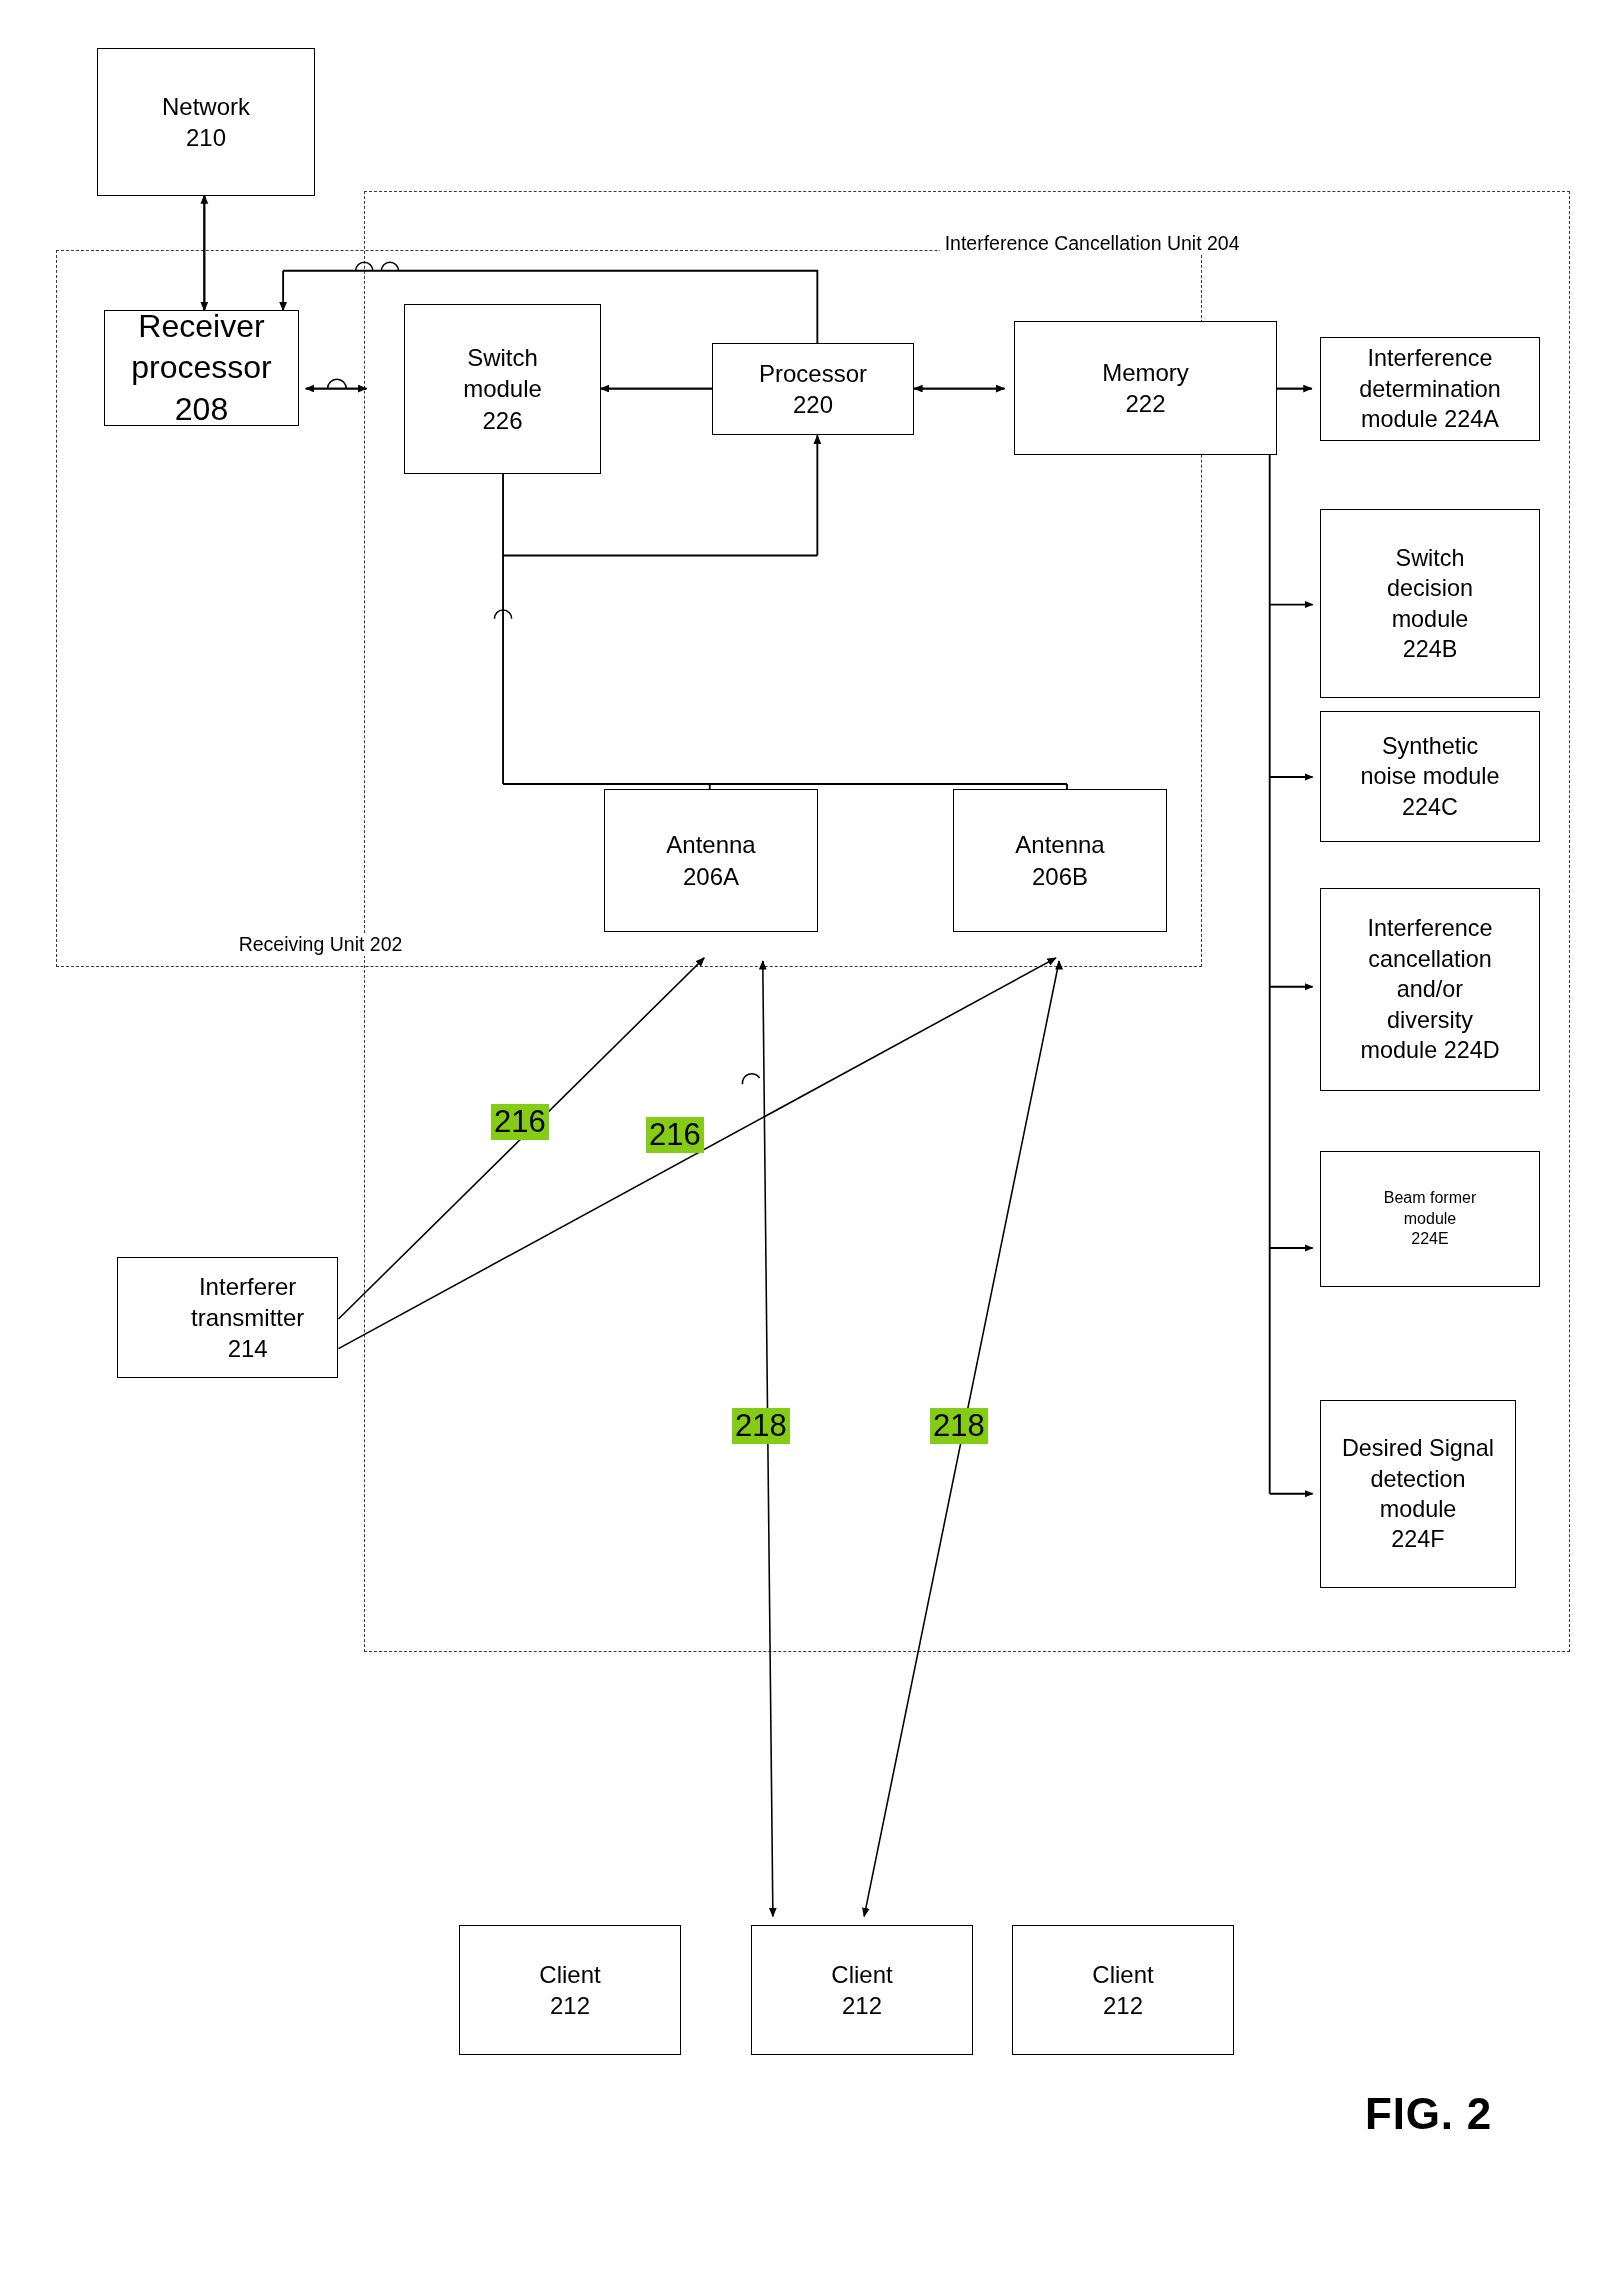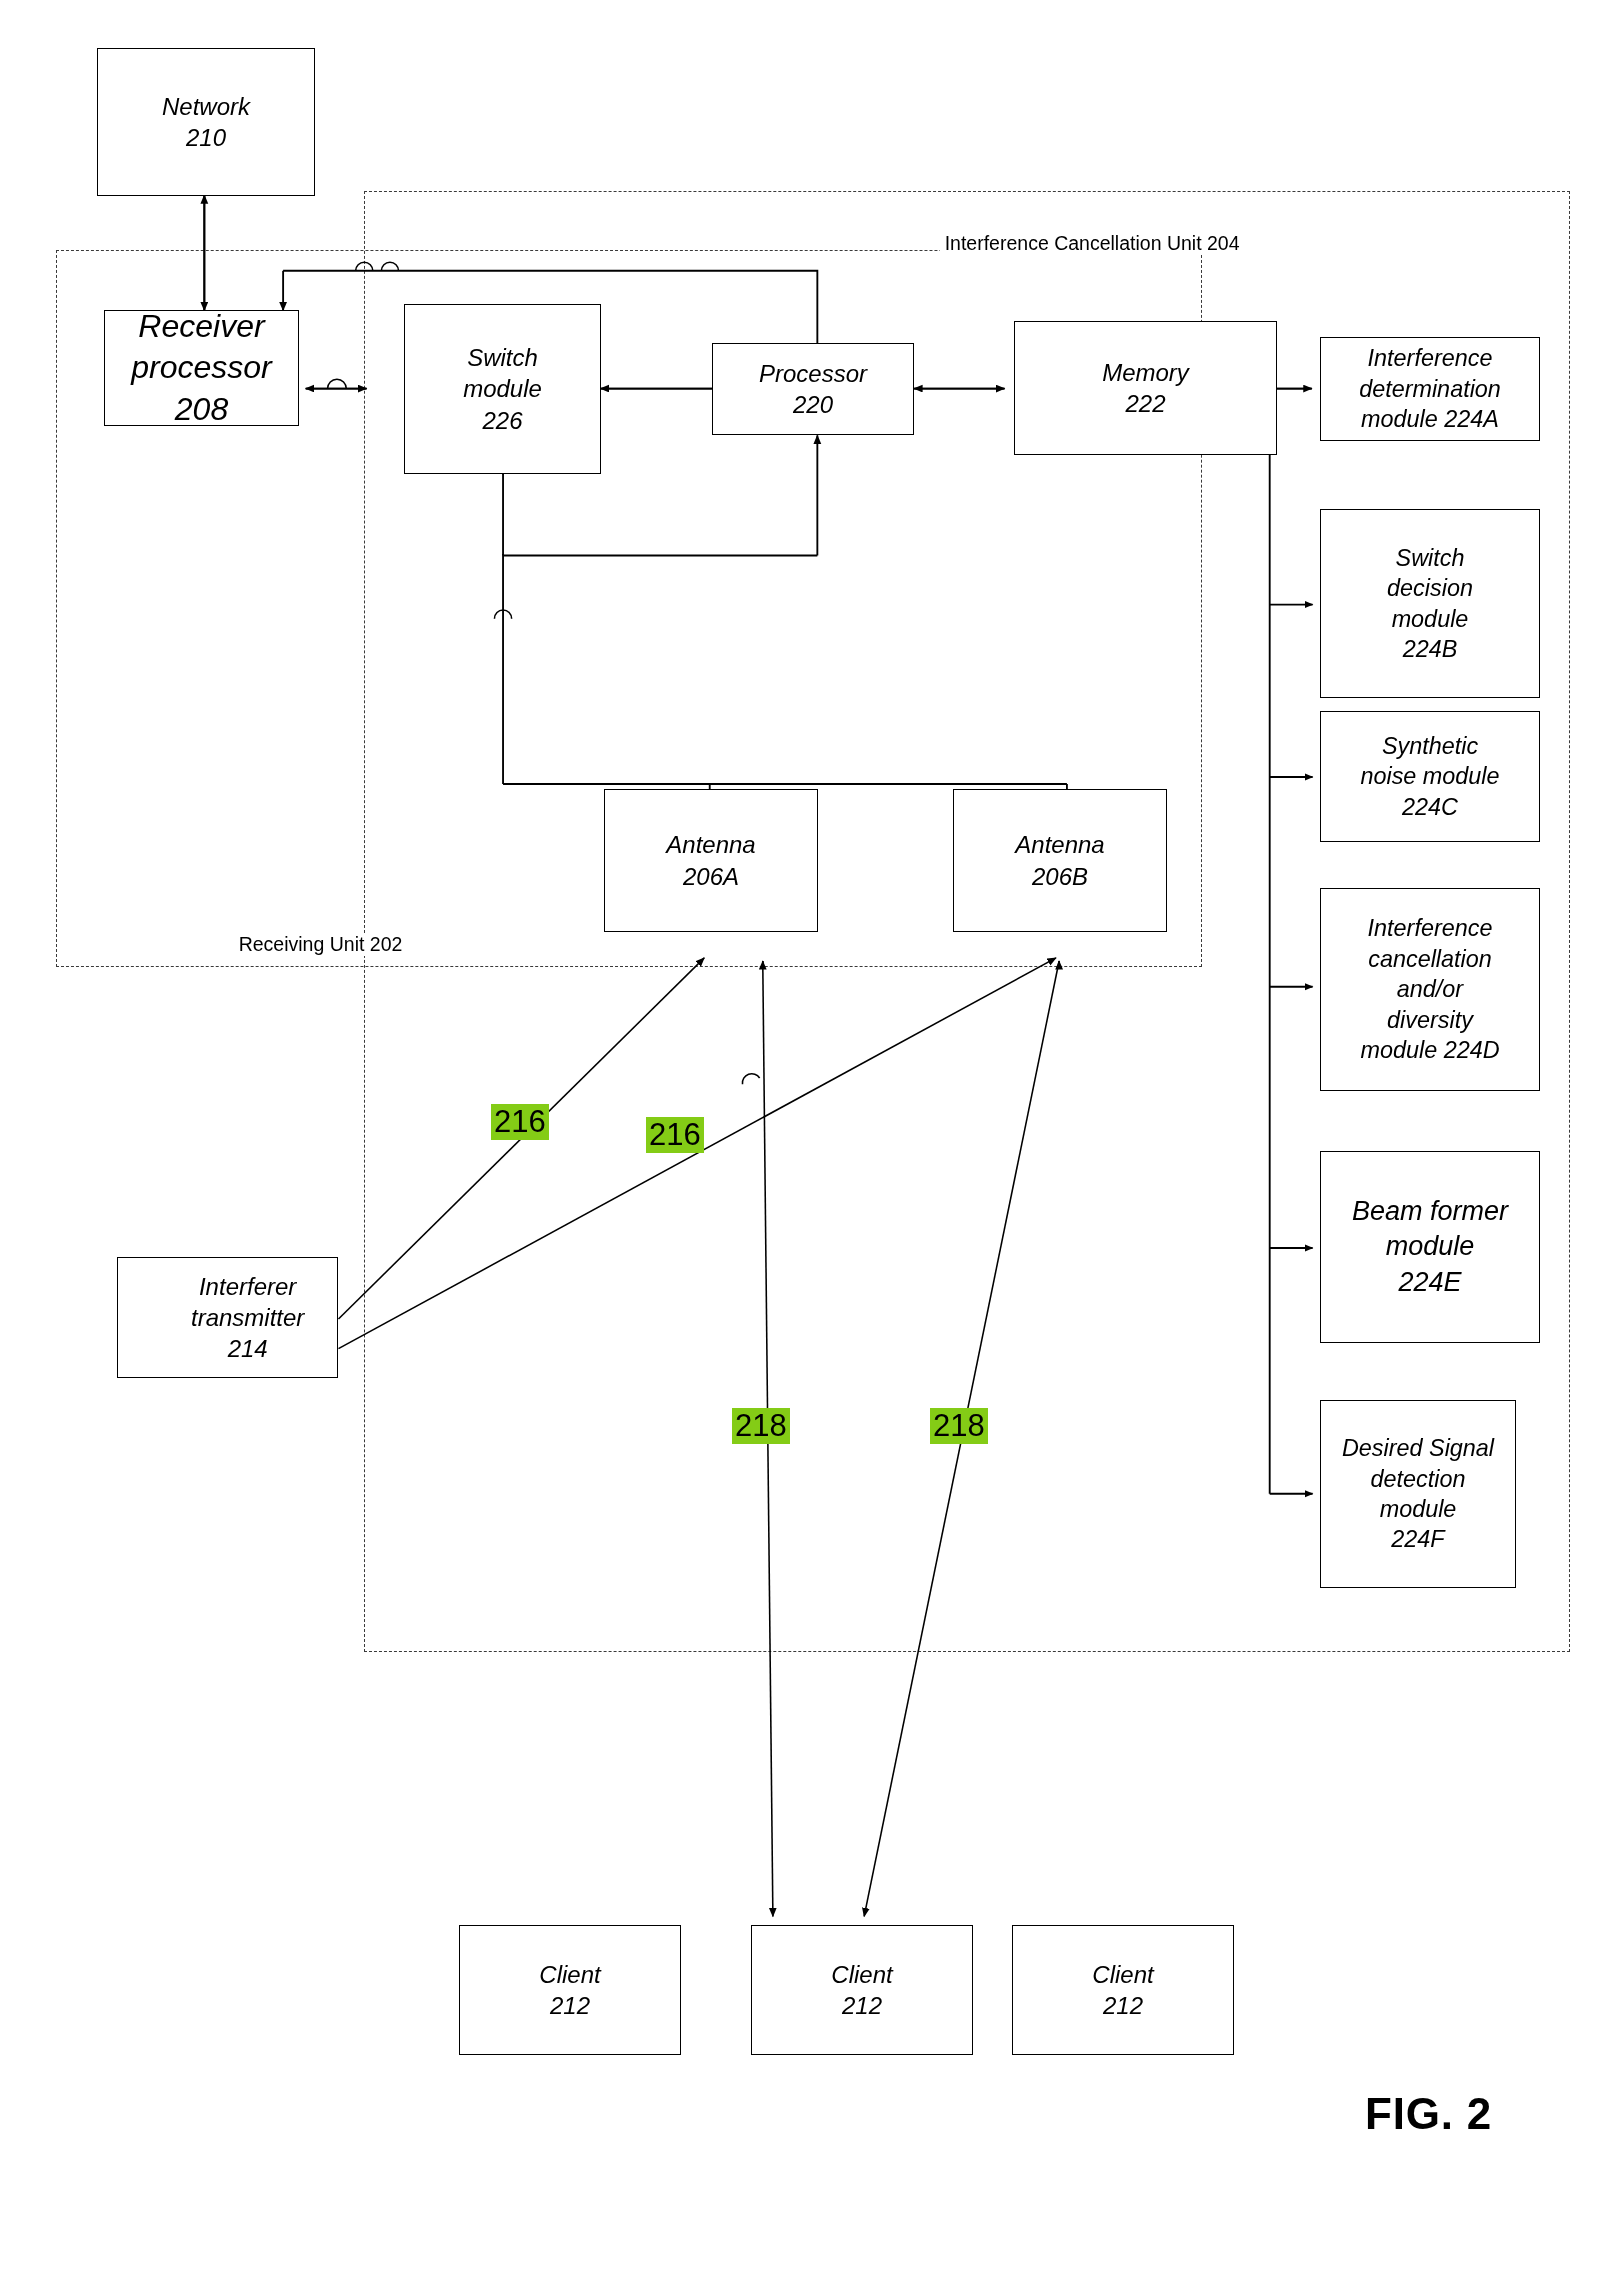--- a/index.html
+++ b/index.html
@@ -24,21 +24,21 @@
     border: 1.6px solid #000;
     background: #ffffff;
     display: flex;
     align-items: center;
     justify-content: center;
     text-align: center;
     line-height: 1.30;
     padding: 1.6px 4.7px;
     z-index: 4;
   }
-  .node .lbl { white-space: pre-line; display: block; font-style: italic; }
+  .node .lbl { white-space: pre-line; display: block; }
 
   
   .group {
     position: absolute;
     box-sizing: border-box;
     border: 1.6px dashed #3a3a3a;
     background: transparent;
     z-index: 1;
   }
   .group-label {
@@ -230,21 +230,21 @@
   </div>
 
   <div class="node" id="m-d" style="left:1320px; top:888px; width:220px; height:203px; font-size:23.4px;">
     <span class="lbl">Interference
 cancellation
 and/or
 diversity
 module 224D</span>
   </div>
 
-  <div class="node" id="m-e" style="left:1320px; top:1151px; width:220px; height:192px; font-size:27px;">
+  <div class="node" id="m-e" style="left:1320px; top:1151px; width:220px; height:136px; font-size:16px;">
     <span class="lbl">Beam former
 module
 224E</span>
   </div>
 
   <div class="node" id="m-f" style="left:1320px; top:1400px; width:196px; height:188px; font-size:23.4px;">
     <span class="lbl">Desired Signal
 detection
 module
 224F</span>

